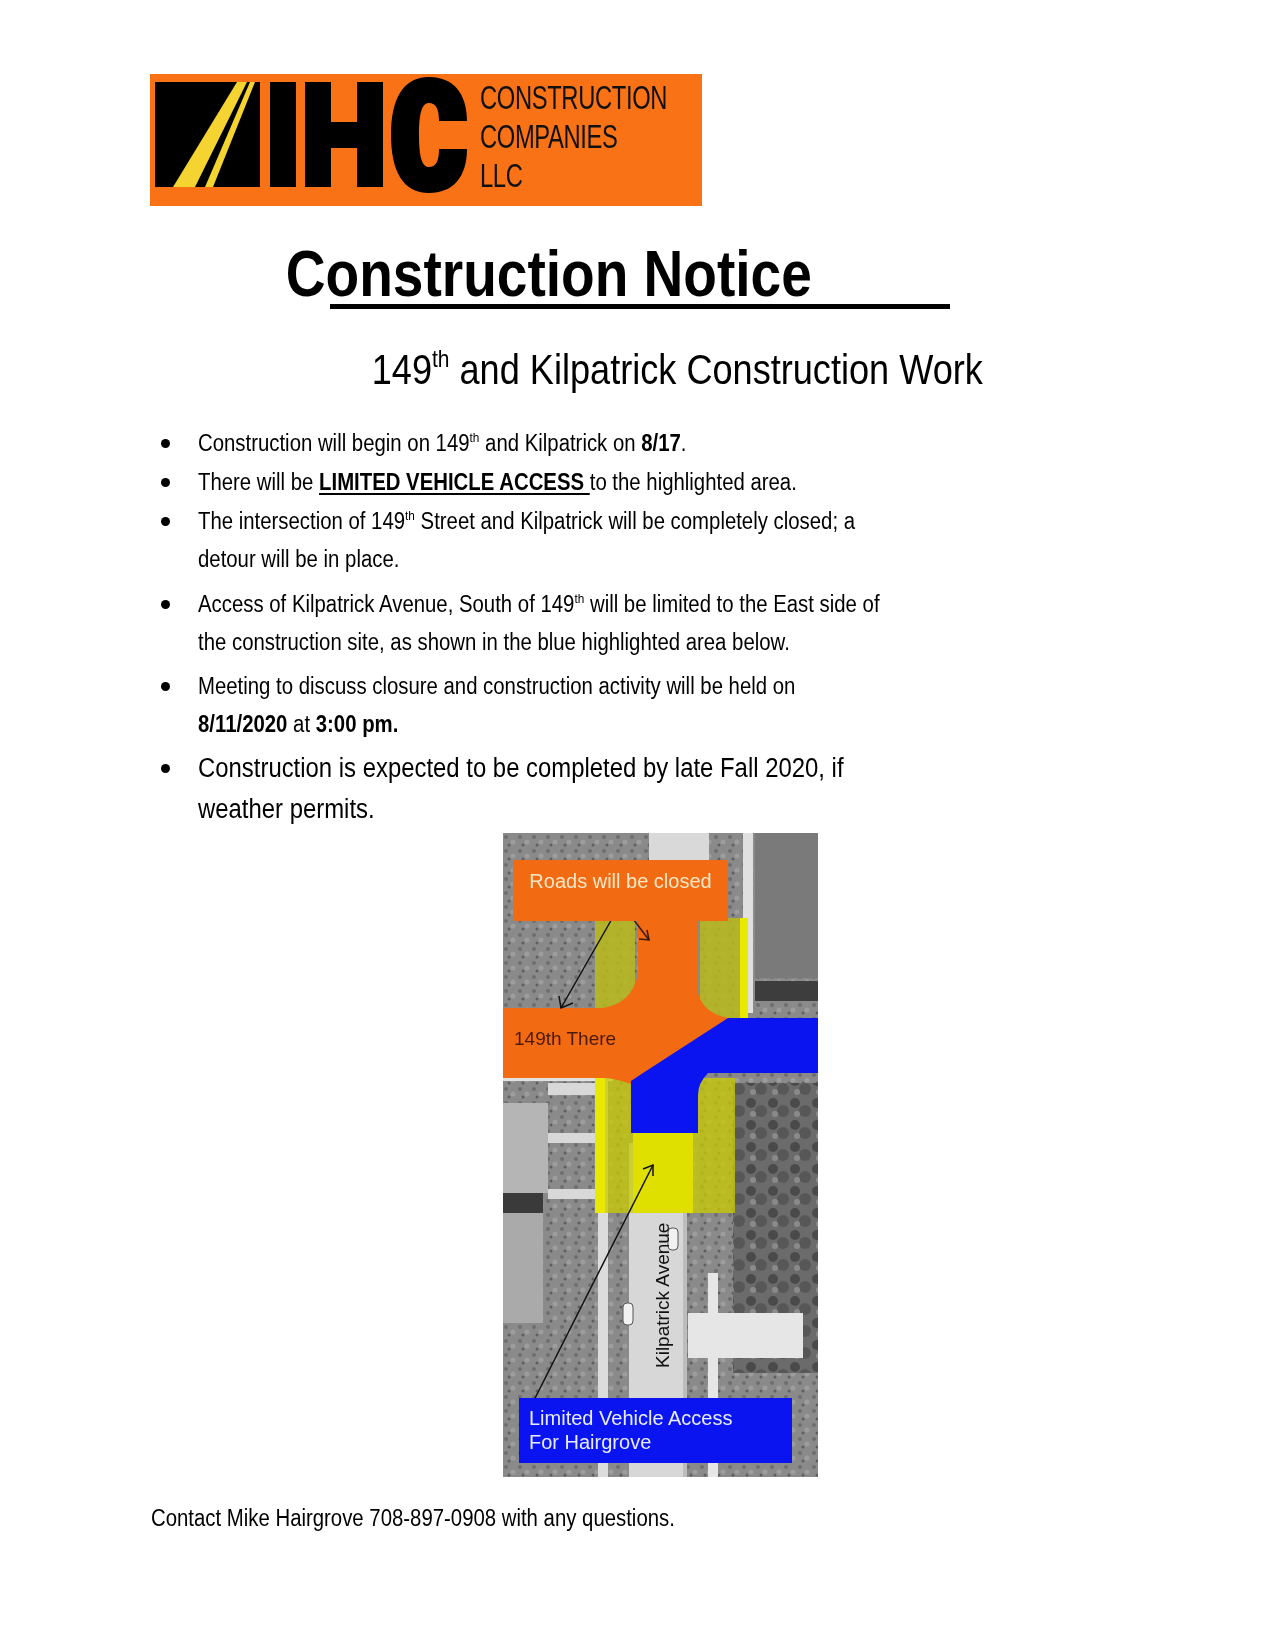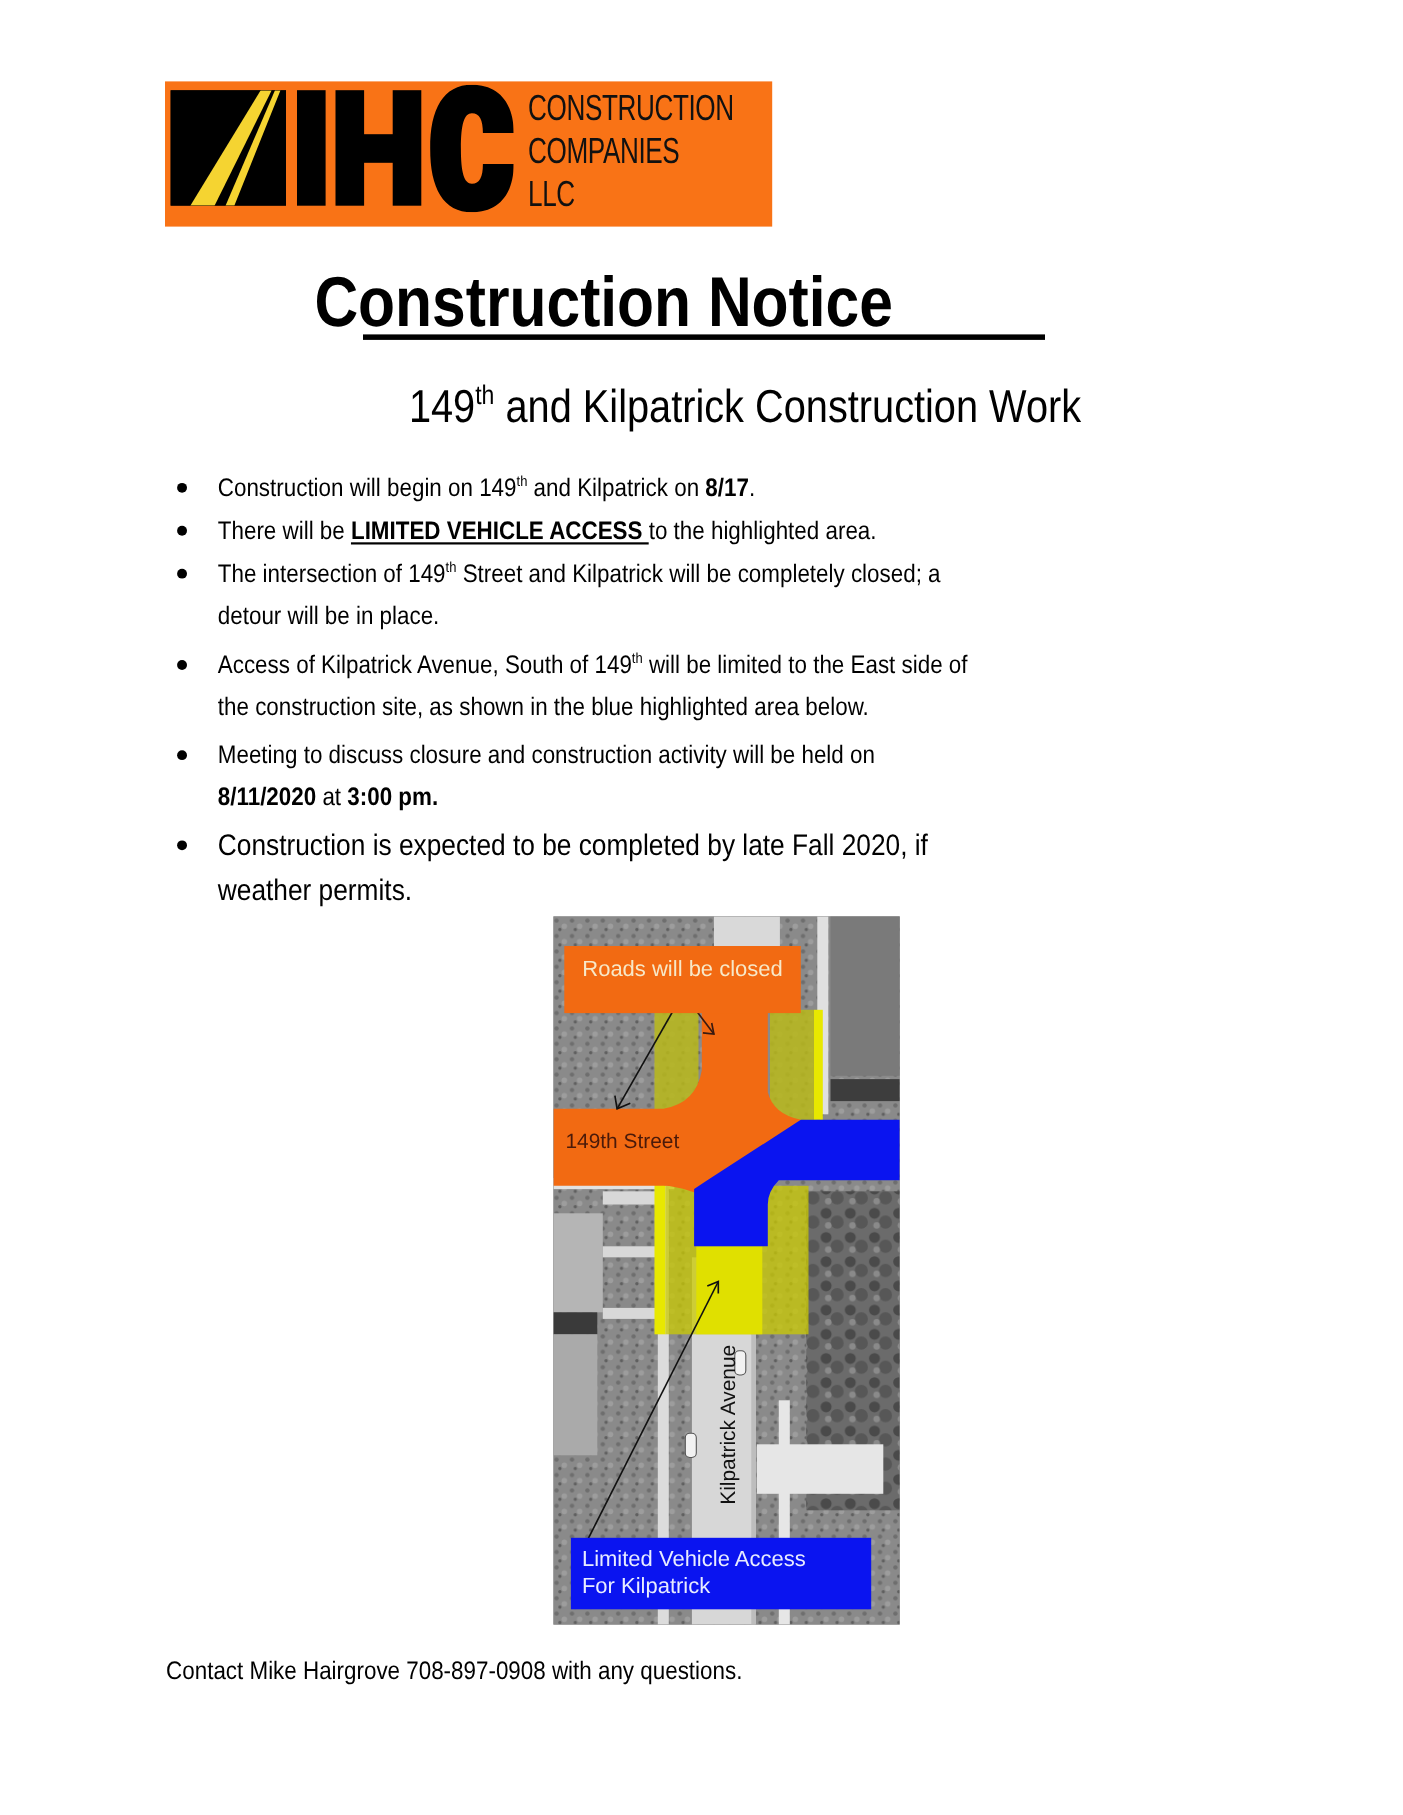--- a/index.html
+++ b/index.html
@@ -249,21 +249,21 @@
 
     <line x1="118" y1="70" x2="58" y2="175" stroke="#111" stroke-width="1.5"></line>
     <polyline points="56,163 58,175 70,170" fill="none" stroke="#111" stroke-width="1.5"></polyline>
     <line x1="118" y1="70" x2="146" y2="107" stroke="#3a1a10" stroke-width="1.5"></line>
     <polyline points="136,106 146,107 144,97" fill="none" stroke="#3a1a10" stroke-width="1.5"></polyline>
     <line x1="22" y1="585" x2="150" y2="332" stroke="#111" stroke-width="1.5"></line>
     <polyline points="140,336 150,332 150,343" fill="none" stroke="#111" stroke-width="1.5"></polyline>
   </svg>
 
   <div class="map-label lbl-roads">Roads will be closed</div>
-  <div class="map-label lbl-street">149th Street</div>
+  <div class="map-label lbl-street">149th There</div>
   <div class="map-label lbl-kilpatrick" style="top:535px;">Kilpatrick Avenue</div>
   <div class="map-label lbl-limited">
     <div>Limited Vehicle Access</div>
-    <div>For Kilpatrick</div>
+    <div>For Hairgrove</div>
   </div>
 </div>
 
 <div class="abs footer">Contact Mike Hairgrove 708-897-0908 with any questions.</div>
 
 </body></html>

